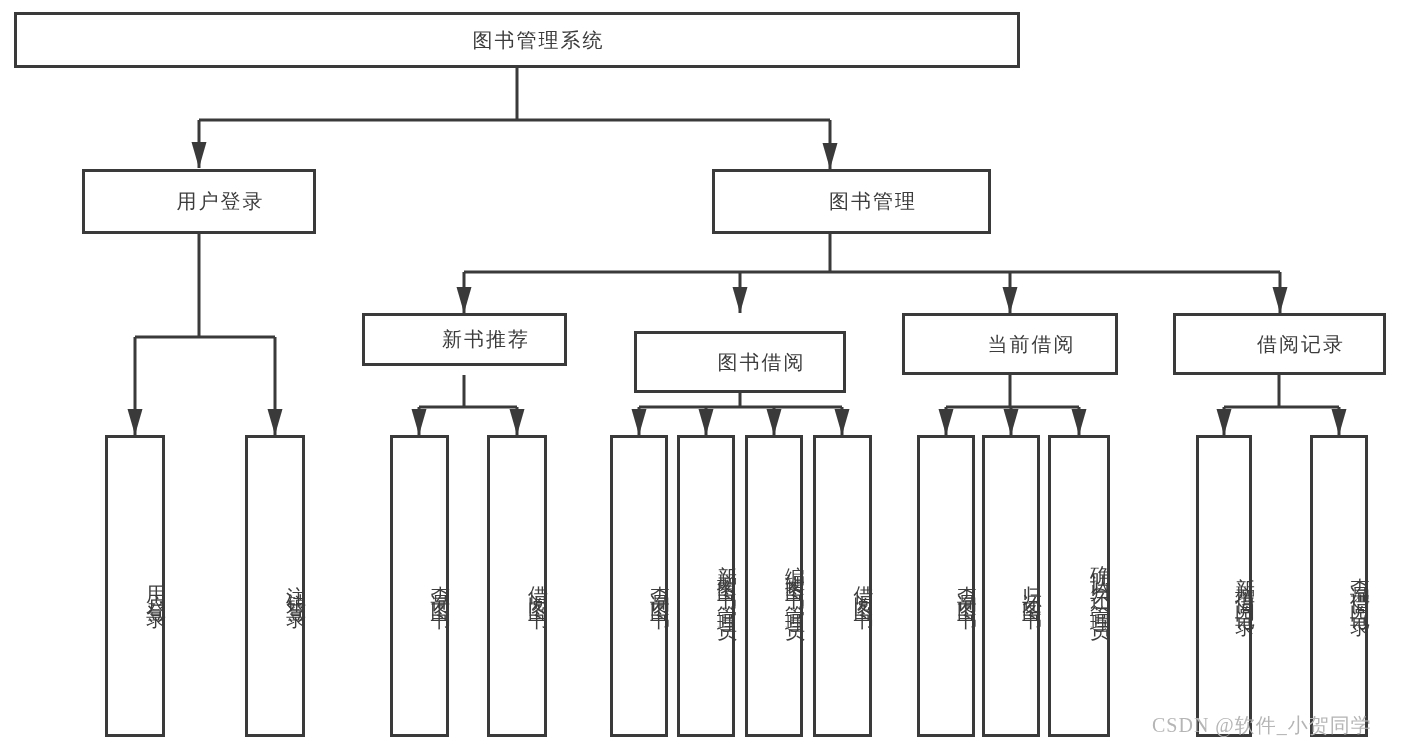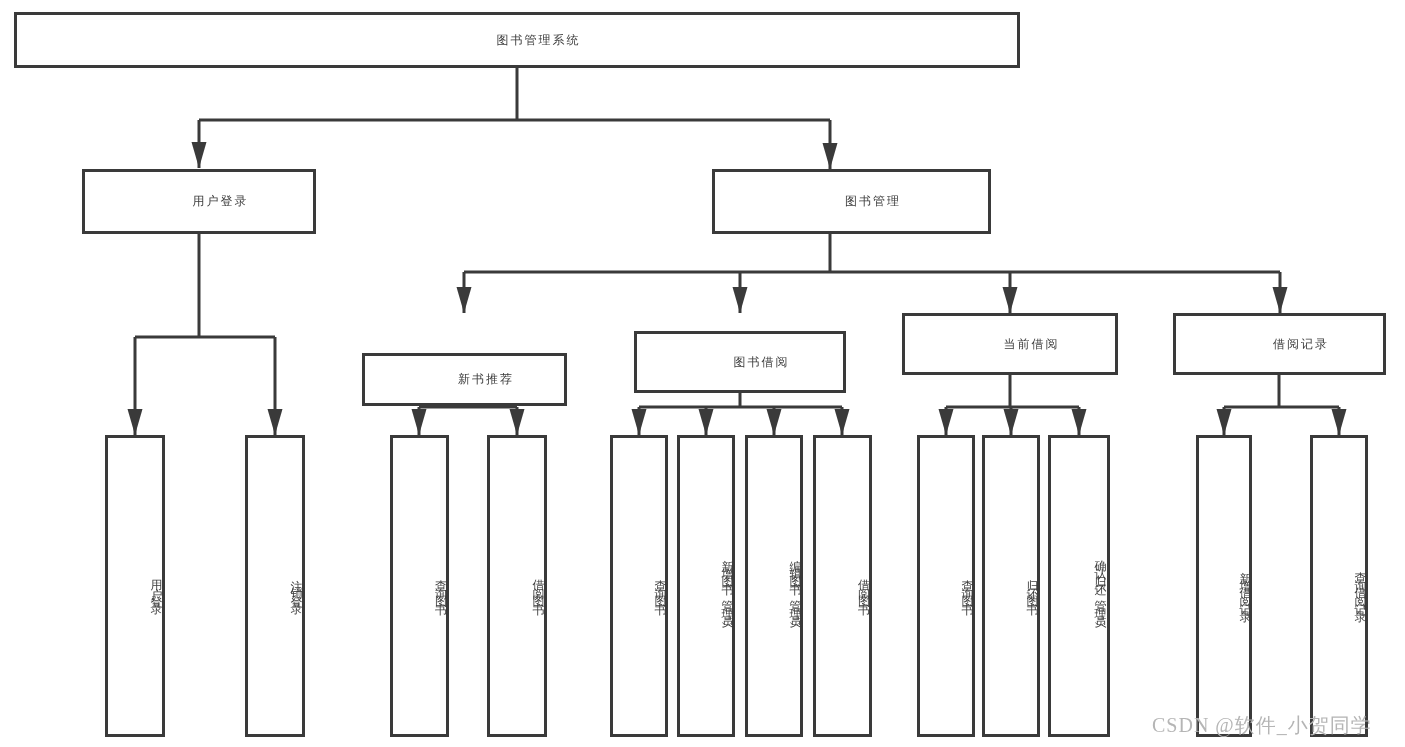--- a/index.html
+++ b/index.html
@@ -12,21 +12,21 @@
     overflow:hidden;
   }
   #stage{position:relative;width:1405px;height:747px;background:var(--background);}
   .wires{position:absolute;left:0;top:0;z-index:0;}
   .wire{fill:none;stroke:var(--line);stroke-width:3;}
   .arrow{fill:var(--line);stroke:none;}
   .box{
     position:absolute;box-sizing:border-box;z-index:1;
     border:3px solid var(--line);background:#fff;
     display:flex;align-items:center;justify-content:center;
-    font-size:12px;letter-spacing:2px;color:var(--text);
+    font-size:20px;letter-spacing:2px;color:var(--text);
     white-space:nowrap;
     padding-left:43px;
   }
   .vbox{
     writing-mode:vertical-rl;
     letter-spacing:8px;
     white-space:normal;
     line-height:1;
   }
   .watermark{
@@ -69,21 +69,21 @@
       <polygon class="arrow" points="1224,435 1216.5,409 1231.5,409"></polygon>
       <polygon class="arrow" points="1339,435 1331.5,409 1346.5,409"></polygon>
     </g>
   </svg>
 
   <div class="box" style="left:14px;top:12px;width:1006px;height:56px;">图书管理系统</div>
 
   <div class="box" style="left:82px;top:169px;width:234px;height:65px;">用户登录</div>
   <div class="box" style="left:712px;top:169px;width:279px;height:65px;">图书管理</div>
 
-  <div class="box" style="left:362px;top:313px;width:205px;height:53px;margin-top:40px;">新书推荐</div>
+  <div class="box" style="left:362px;top:313px;width:205px;height:53px;">新书推荐</div>
   <div class="box" style="left:634px;top:331px;width:212px;height:62px;">图书借阅</div>
   <div class="box" style="left:902px;top:313px;width:216px;height:62px;">当前借阅</div>
   <div class="box" style="left:1173px;top:313px;width:213px;height:62px;">借阅记录</div>
 
   <div class="box vbox" style="left:105px;top:435px;width:60px;height:302px;">用户登录</div>
   <div class="box vbox" style="left:245px;top:435px;width:60px;height:302px;">注销登录</div>
 
   <div class="box vbox" style="left:390px;top:435px;width:59px;height:302px;">查询图书</div>
   <div class="box vbox" style="left:487px;top:435px;width:60px;height:302px;">借阅图书</div>
 

